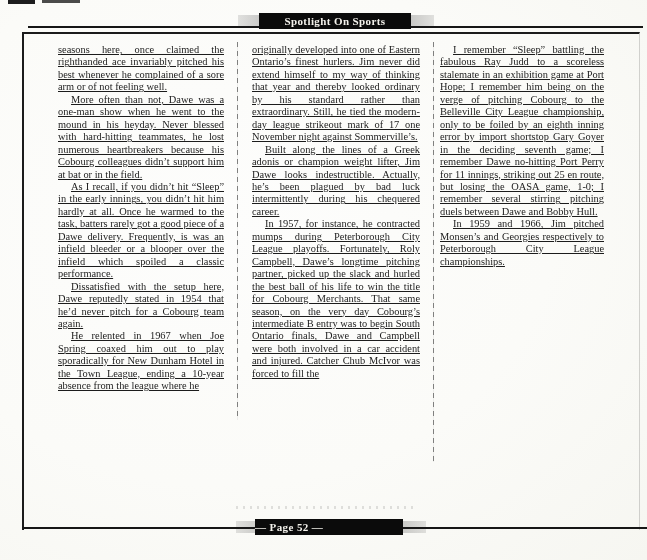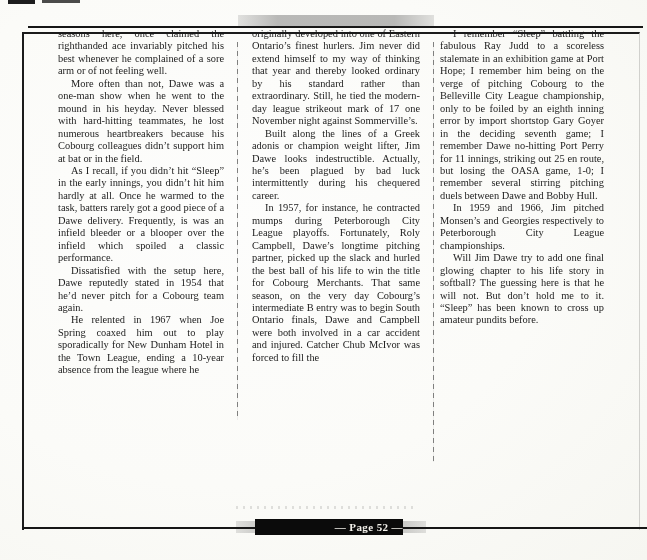--- a/index.html
+++ b/index.html
@@ -21,22 +21,22 @@
     font-weight:bold; font-size:11px; line-height:16px; letter-spacing:.4px;
   }
   
   .frame {
     position:absolute; left:22px; top:32px; width:615px; height:496px;
     border-top:2px solid #1b1b1b; border-left:2px solid #1b1b1b;
     border-right:1px solid rgba(27,27,27,.18);
   }
   
   .col {
-    position:absolute; top:28px; text-align:justify;
-    font-size:10.4px; line-height:12.45px; color:#1c1c1c;
+    position:absolute; top:44px; text-align:justify;
+    font-size:10.4px; line-height:12.45px; color:#1c1c1c;text-decoration:underline;
   }
   .col p { margin:0; text-indent:13px; }
   .col p.cont { text-indent:0; }
   .col1 { left:58px;  width:166px; }
   .col2 { left:252px; width:168px; }
   .col3 { left:440px; width:164px; }
   
   .divider {
     position:absolute; top:42px; width:1px;
     background:repeating-linear-gradient(to bottom,
@@ -48,34 +48,35 @@
   .dots {
     position:absolute; left:236px; top:506px; width:180px; height:3px; opacity:.45;
     background:repeating-linear-gradient(to right, rgba(0,0,0,.25) 0 2px, transparent 2px 7px);
   }
   
   .footer-rule { position:absolute; left:22px; right:0; top:527px; height:2px; background:#161616; }
   .banner-smudge-bottom { position:absolute; left:236px; top:521px; width:190px; height:12px;
     background:linear-gradient(to right, rgba(30,30,30,.12), rgba(30,30,30,.28) 20%, rgba(30,30,30,.28) 80%, rgba(30,30,30,.12)); }
   .footer-banner {
     position:absolute; left:255px; top:519px; width:148px; height:16px;
-    background:#0b0b0b; color:#f4f2ec; text-align:right;
+    background:#0b0b0b; color:#f4f2ec; text-align:left;
     font-weight:bold; font-size:11px; line-height:16px; letter-spacing:.4px;
   }
 </style>
 </head>
 <body>
 
 <div class="page">
 
   <div class="mark-a"></div>
   <div class="mark-b"></div>
 
   <div class="top-rule"></div>
   <div class="banner-smudge-top"></div>
+  <div class="header-banner">Spotlight On Sports</div>
 
   <div class="frame"></div>
 
   <div class="divider divider-1"></div>
   <div class="divider divider-2"></div>
 
   <div class="col col1">
     <p class="cont">seasons here, once claimed the righthanded ace invariably pitched his best whenever he complained of a sore arm or of not feeling well.</p>
     <p>More often than not, Dawe was a one-man show when he went to the mound in his heyday. Never blessed with hard-hitting teammates, he lost numerous heartbreakers because his Cobourg colleagues didn’t support him at bat or in the field.</p>
     <p>As I recall, if you didn’t hit “Sleep” in the early innings, you didn’t hit him hardly at all. Once he warmed to the task, batters rarely got a good piece of a Dawe delivery. Frequently, is was an infield bleeder or a blooper over the infield which spoiled a classic performance.</p>
@@ -85,21 +86,20 @@
 
   <div class="col col2">
     <p class="cont">originally developed into one of Eastern Ontario’s finest hurlers. Jim never did extend himself to my way of thinking that year and thereby looked ordinary by his standard rather than extraordinary. Still, he tied the modern-day league strikeout mark of 17 one November night against Sommerville’s.</p>
     <p>Built along the lines of a Greek adonis or champion weight lifter, Jim Dawe looks indestructible. Actually, he’s been plagued by bad luck intermittently during his chequered career.</p>
     <p>In 1957, for instance, he contracted mumps during Peterborough City League playoffs. Fortunately, Roly Campbell, Dawe’s longtime pitching partner, picked up the slack and hurled the best ball of his life to win the title for Cobourg Merchants. That same season, on the very day Cobourg’s intermediate B entry was to begin South Ontario finals, Dawe and Campbell were both involved in a car accident and injured. Catcher Chub McIvor was forced to fill the</p>
   </div>
 
   <div class="col col3">
     <p>I remember “Sleep” battling the fabulous Ray Judd to a scoreless stalemate in an exhibition game at Port Hope; I remember him being on the verge of pitching Cobourg to the Belleville City League championship, only to be foiled by an eighth inning error by import shortstop Gary Goyer in the deciding seventh game; I remember Dawe no-hitting Port Perry for 11 innings, striking out 25 en route, but losing the OASA game, 1-0; I remember several stirring pitching duels between Dawe and Bobby Hull.</p>
     <p>In 1959 and 1966, Jim pitched Monsen’s and Georgies respectively to Peterborough City League championships.</p>
-    <p>Will Jim Dawe try to add one final glowing chapter to his life story in softball? The guessing here is that he will not. But don’t hold me to it. “Sleep” has been known to cross up amateur pundits before.</p>
   </div>
 
   <div class="dots"></div>
 
   <div class="footer-rule"></div>
   <div class="banner-smudge-bottom"></div>
   <div class="footer-banner">— Page 52 —</div>
 
 </div>
 

